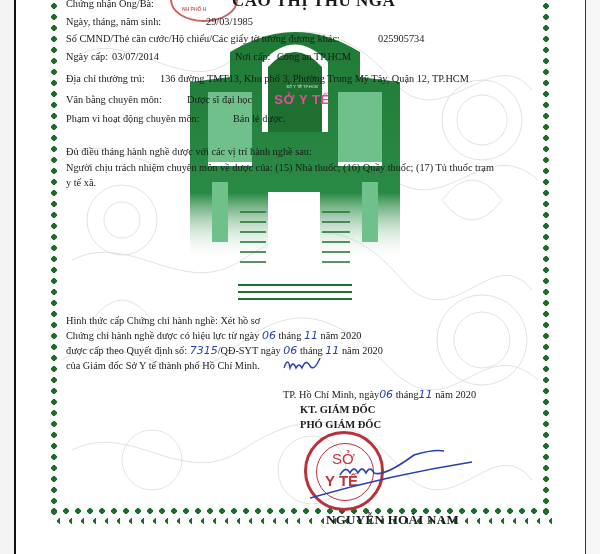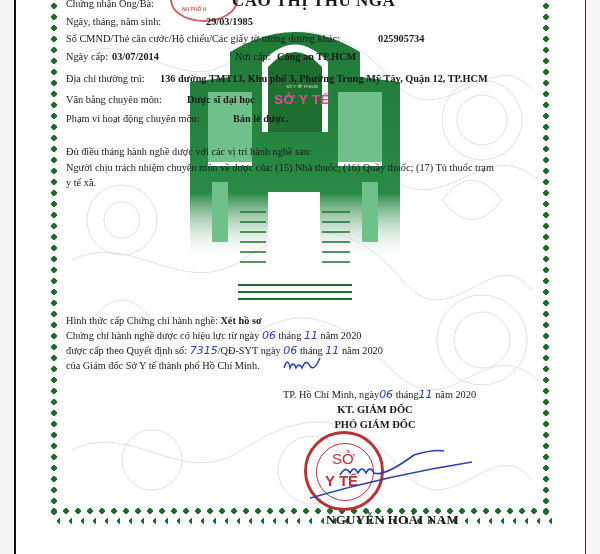--- a/index.html
+++ b/index.html
@@ -40,33 +40,33 @@
     .logo-text {
       position: absolute; left: 262px; top: 92px; width: 80px; text-align: center;
       color: #ec4899; font-family: "Liberation Sans", sans-serif; font-weight: bold; font-size: 13px;
       letter-spacing: 0.5px;
     }
     .logo-sub {
       position: absolute; left: 262px; top: 84px; width: 80px; text-align: center;
       color: #cfe9d4; font-family: "Liberation Sans", sans-serif; font-size: 4px;
     }
     .text-line { position: absolute; font-size: 10.3px; white-space: nowrap; line-height: 12px; }
-    .b { font-weight: bold; }
+    .b { font-weight: normal; }
     .hand { color: #2a3fb0; font-family: "DejaVu Sans", sans-serif; font-style: italic; font-size: 11px; }
     .name-title {
       position: absolute; left: 232px; top: -9px; font-size: 17px; font-weight: bold; letter-spacing: 0.5px;
     }
     .stamp-top {
       position: absolute; left: 170px; top: -22px; width: 64px; height: 40px;
       border: 2px solid #c23a3a; border-radius: 50%; opacity: 0.8;
     }
     .stamp-top span {
       position: absolute; left: 10px; top: 26px; font-size: 5px; color: #c23a3a; font-family: "Liberation Sans", sans-serif; font-weight: bold;
     }
-    .center-block { position: absolute; text-align: center; font-weight: bold; font-size: 10.5px; }
+    .center-block { position: absolute; font-weight: bold; font-size: 10.5px; }
     .stamp {
       position: absolute; left: 304px; top: 431px; width: 80px; height: 80px;
       border: 3px solid #b8323a; border-radius: 50%; box-sizing: border-box;
       color: #c0343c;
     }
     .stamp .inner {
       position: absolute; left: 9px; top: 9px; width: 56px; height: 56px;
       border: 1.5px solid #b8323a; border-radius: 50%;
     }
     .stamp .t1 { position: absolute; left: 25px; top: 16px; font-family: "Liberation Sans", sans-serif; font-weight: normal; font-size: 15px; }

